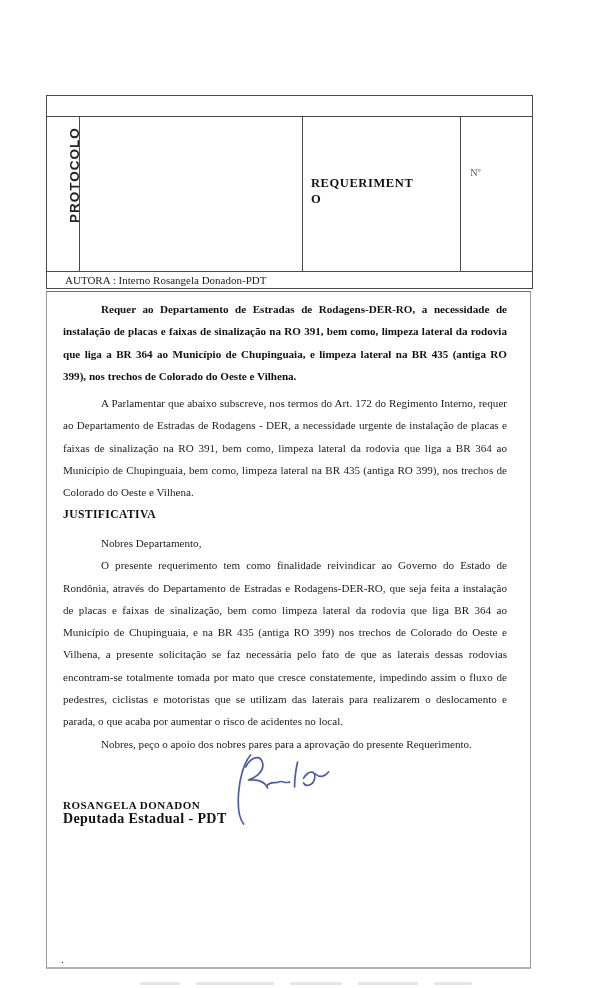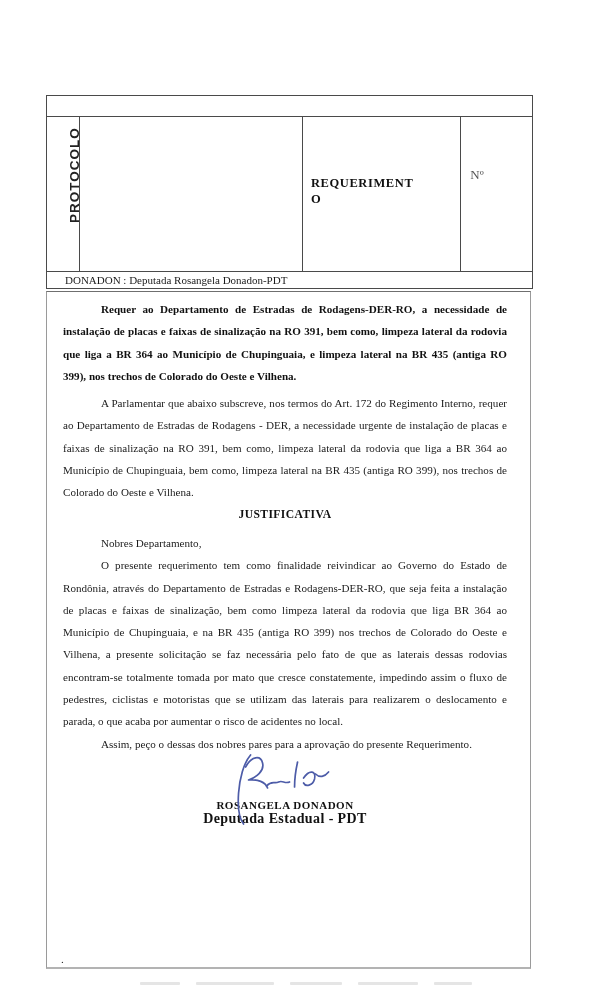--- a/index.html
+++ b/index.html
@@ -63,21 +63,21 @@
     text-align: left;
     font-weight: bold;
     font-size: 12.5px;
     letter-spacing: 0.6px;
     line-height: 15.5px;
     color: #111111;
   }
   .cell-number {
     width: 71px;
     padding: 50px 0 0 9px;
-    font-size: 13px;
+    font-size: 10px;
     color: #555555;
   }
   .hdr-row-author {
     height: 17px;
     border-top: 1px solid #4a4a4a;
     padding-left: 18px;
     font-size: 11px;
     line-height: 16px;
     color: #1b1b1b;
   }
@@ -98,34 +98,33 @@
     line-height: 22.3px;
     text-align: justify;
     text-indent: 38px;
   }
   .p-summary {
     font-weight: bold;
     color: #111111;
     margin-bottom: 5px;
   }
   .just-head {
-    text-align: center;
+    text-align: left;
     font-weight: bold;
     font-size: 11.6px;
     line-height: 22.3px;
     letter-spacing: 0.4px;
     color: #111111;
   }
   .p-salutation { margin-top: 6px; }
 
   
   .sig-block {
     position: relative;
     margin-top: 44px;
-    text-align: center;
   }
   .sig-name {
     font-weight: bold;
     font-size: 11px;
     letter-spacing: 0.5px;
     color: #111111;
     line-height: 13px;
   }
   .sig-title {
     font-weight: bold;
@@ -181,31 +180,31 @@
         <div class="title-block">
           <div>REQUERIMENT</div>
           <div>O</div>
         </div>
       </div>
       <div class="cell-number">
         <span>Nº</span>
       </div>
     </div>
     <div class="hdr-row-author">
-      <span>DONADON : Deputada Rosangela Donadon-PDT</span>
+      <span>AUTORA : Interno Rosangela Donadon-PDT</span>
     </div>
   </div>
 
   <div class="body-box">
     <p class="p-summary">Requer ao Departamento de Estradas de Rodagens-DER-RO, a necessidade de instalação de placas e faixas de sinalização na RO 391, bem como, limpeza lateral da rodovia que liga a BR 364 ao Município de Chupinguaia, e limpeza lateral na BR 435 (antiga RO 399), nos trechos de Colorado do Oeste e Vilhena.</p>
     <p class="p-request">A Parlamentar que abaixo subscreve, nos termos do Art. 172 do Regimento Interno, requer ao Departamento de Estradas de Rodagens - DER, a necessidade urgente de instalação de placas e faixas de sinalização na RO 391, bem como, limpeza lateral da rodovia que liga a BR 364 ao Município de Chupinguaia, bem como, limpeza lateral na BR 435 (antiga RO 399), nos trechos de Colorado do Oeste e Vilhena.</p>
     <div class="just-head">JUSTIFICATIVA</div>
     <p class="p-salutation">Nobres Departamento,</p>
     <p class="p-justification">O presente requerimento tem como finalidade reivindicar ao Governo do Estado de Rondônia, através do Departamento de Estradas e Rodagens-DER-RO, que seja feita a instalação de placas e faixas de sinalização, bem como limpeza lateral da rodovia que liga BR 364 ao Município de Chupinguaia, e na BR 435 (antiga RO 399) nos trechos de Colorado do Oeste e Vilhena, a presente solicitação se faz necessária pelo fato de que as laterais dessas rodovias encontram-se totalmente tomada por mato que cresce constatemente, impedindo assim o fluxo de pedestres, ciclistas e motoristas que se utilizam das laterais para realizarem o deslocamento e parada, o que acaba por aumentar o risco de acidentes no local.</p>
-    <p class="p-closing">Assim, peço o dessas dos nobres pares para a aprovação do presente Requerimento.</p>
+    <p class="p-closing">Nobres, peço o apoio dos nobres pares para a aprovação do presente Requerimento.</p>
 
     <div class="sig-block">
       <svg class="sig-ink" width="118" height="80" viewBox="0 0 118 80" fill="none" stroke="#4d5ca8" stroke-width="1.7" stroke-linecap="round" stroke-linejoin="round">
         <path d="M34,8 C27,16 23,32 22,46 C21,60 23,72 27,77"></path>
         <path d="M29,20 C35,9 44,8 46,16 C48,24 40,30 32,33 C41,32 49,35 51,41"></path>
         <path d="M50,39 C55,33 58,37 62,35 C66,33 68,37 73,35"></path>
         <path d="M81,15 C79,24 78,32 78,40"></path>
         <path d="M87,31 C93,22 100,24 98,32 C96,39 89,40 87,36"></path>
         <path d="M99,27 C103,31 108,30 112,25"></path>
       </svg>

